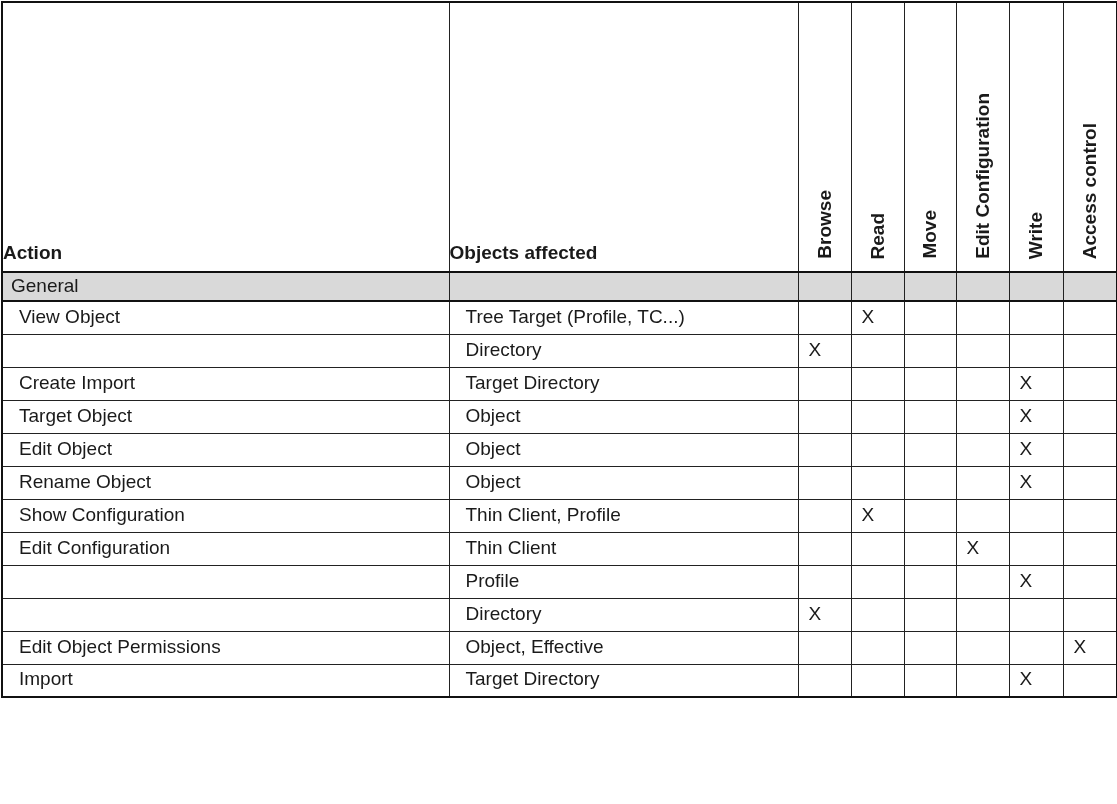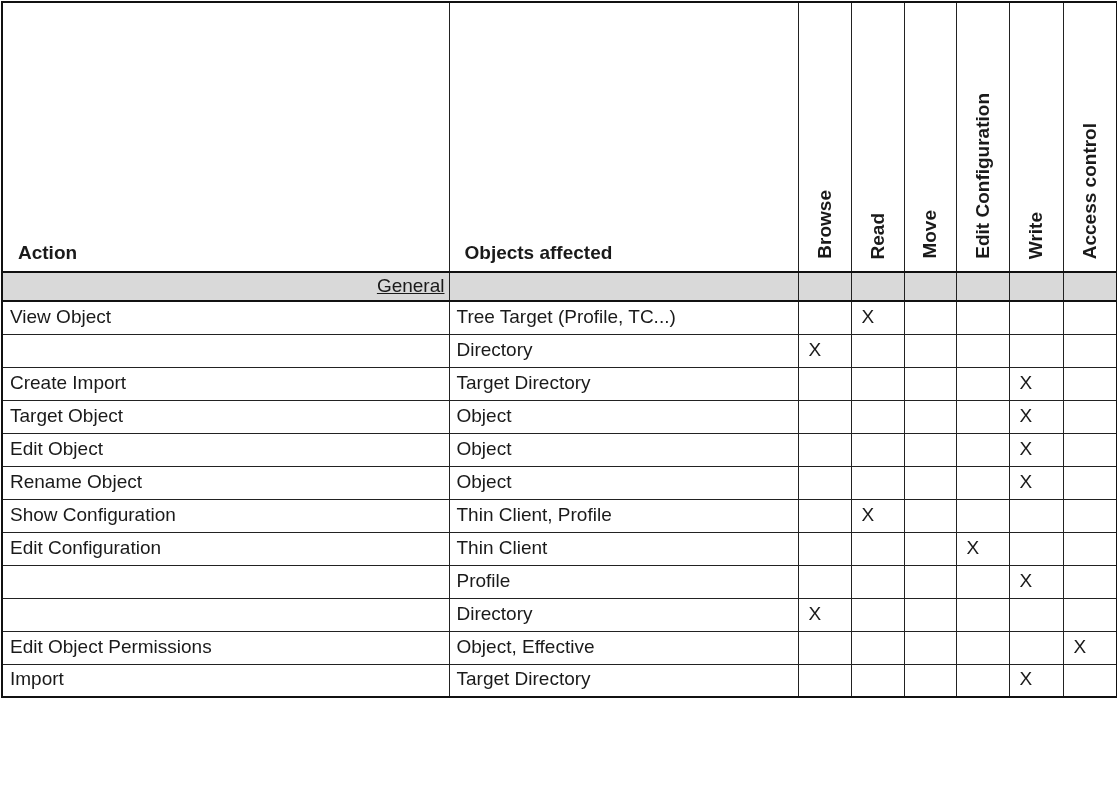--- a/index.html
+++ b/index.html
@@ -26,21 +26,21 @@
     box-sizing: border-box;
   }
   
   tr.header-row td {
     height: 270px;
     vertical-align: bottom;
     background: #ffffff;
   }
   td.h-cell {
     font-weight: bold;
-    padding: 0 4px 7px 15px;
+    padding: 0 4px 7px 0;
   }
   td.v-cell {
     text-align: center;
     padding: 0 0 7px 0;
   }
   span.vtext {
     display: inline-block;
     writing-mode: vertical-rl;
     transform: rotate(180deg);
     font-weight: bold;
@@ -51,31 +51,29 @@
   
   tr.section-row td {
     height: 29px;
     background: #d9d9d9;
     border-top: 2.5px solid #111111;
     border-bottom: 2px solid #111111;
     vertical-align: middle;
   }
   td.section-label {
     padding: 0 4px 2px 8px;
-    text-decoration: underline;
-    text-align: right;
   }
   
   tr.data-row td {
     height: 33px;
     vertical-align: middle;
     background: #ffffff;
   }
   td.c-action, td.c-objects {
-    padding: 0 4px 2px 7px;
+    padding: 0 4px 2px 16px;
     white-space: nowrap;
   }
   td.c-mark {
     padding: 0 0 2px 10px;
     text-align: left;
   }
 </style>
 </head>
 <body>
 

